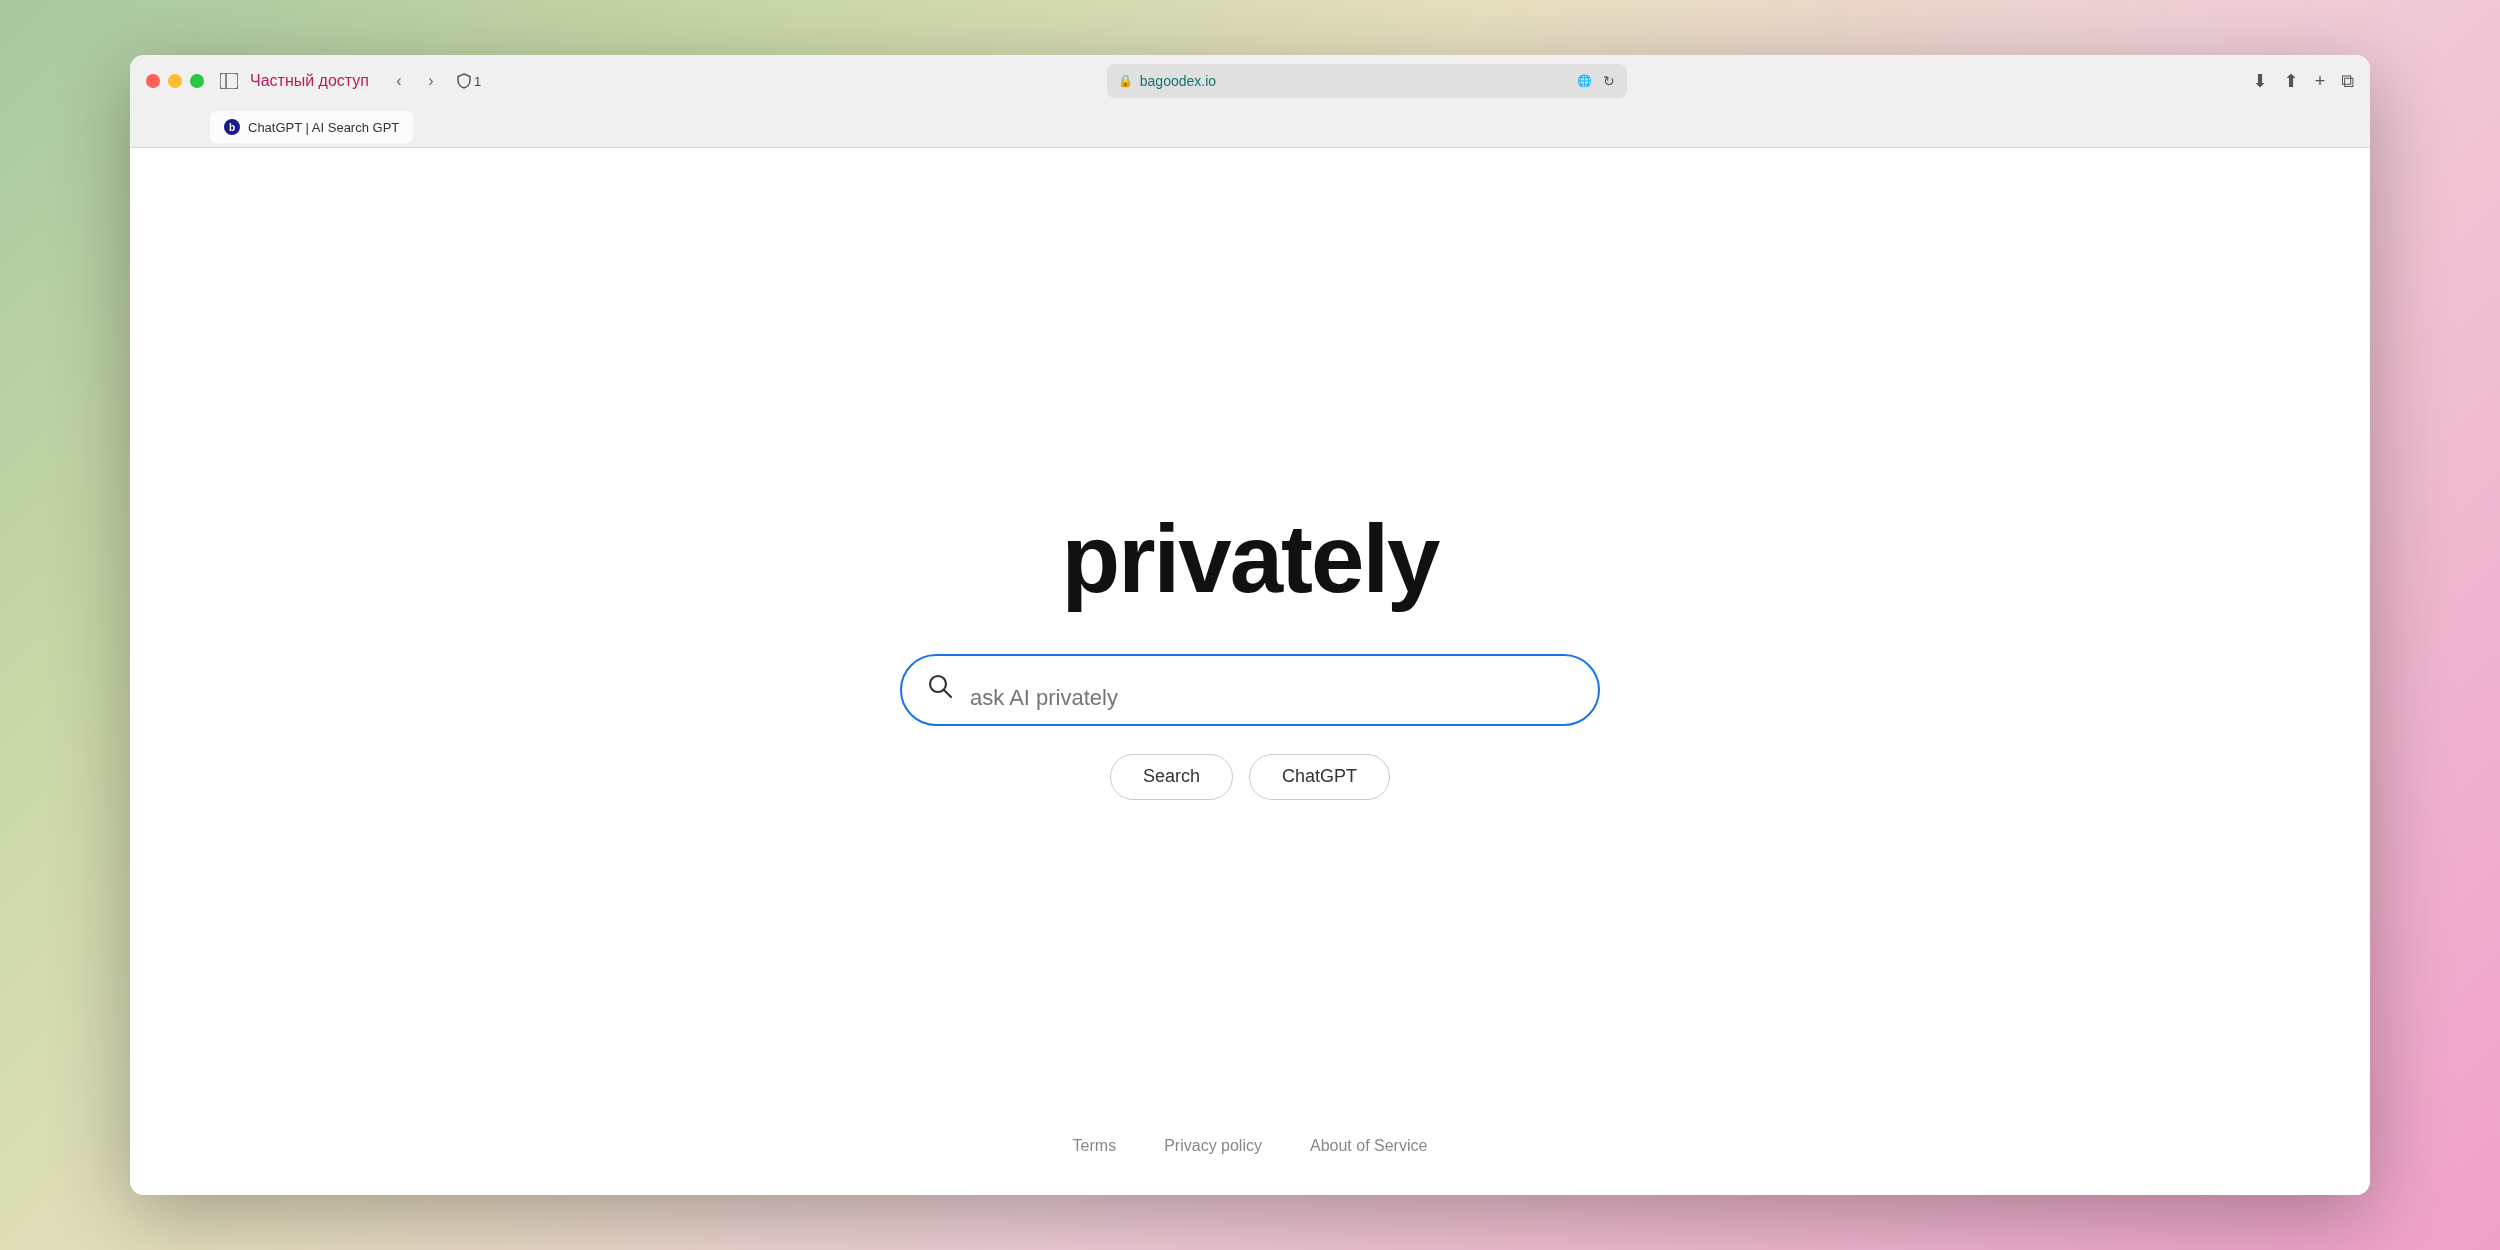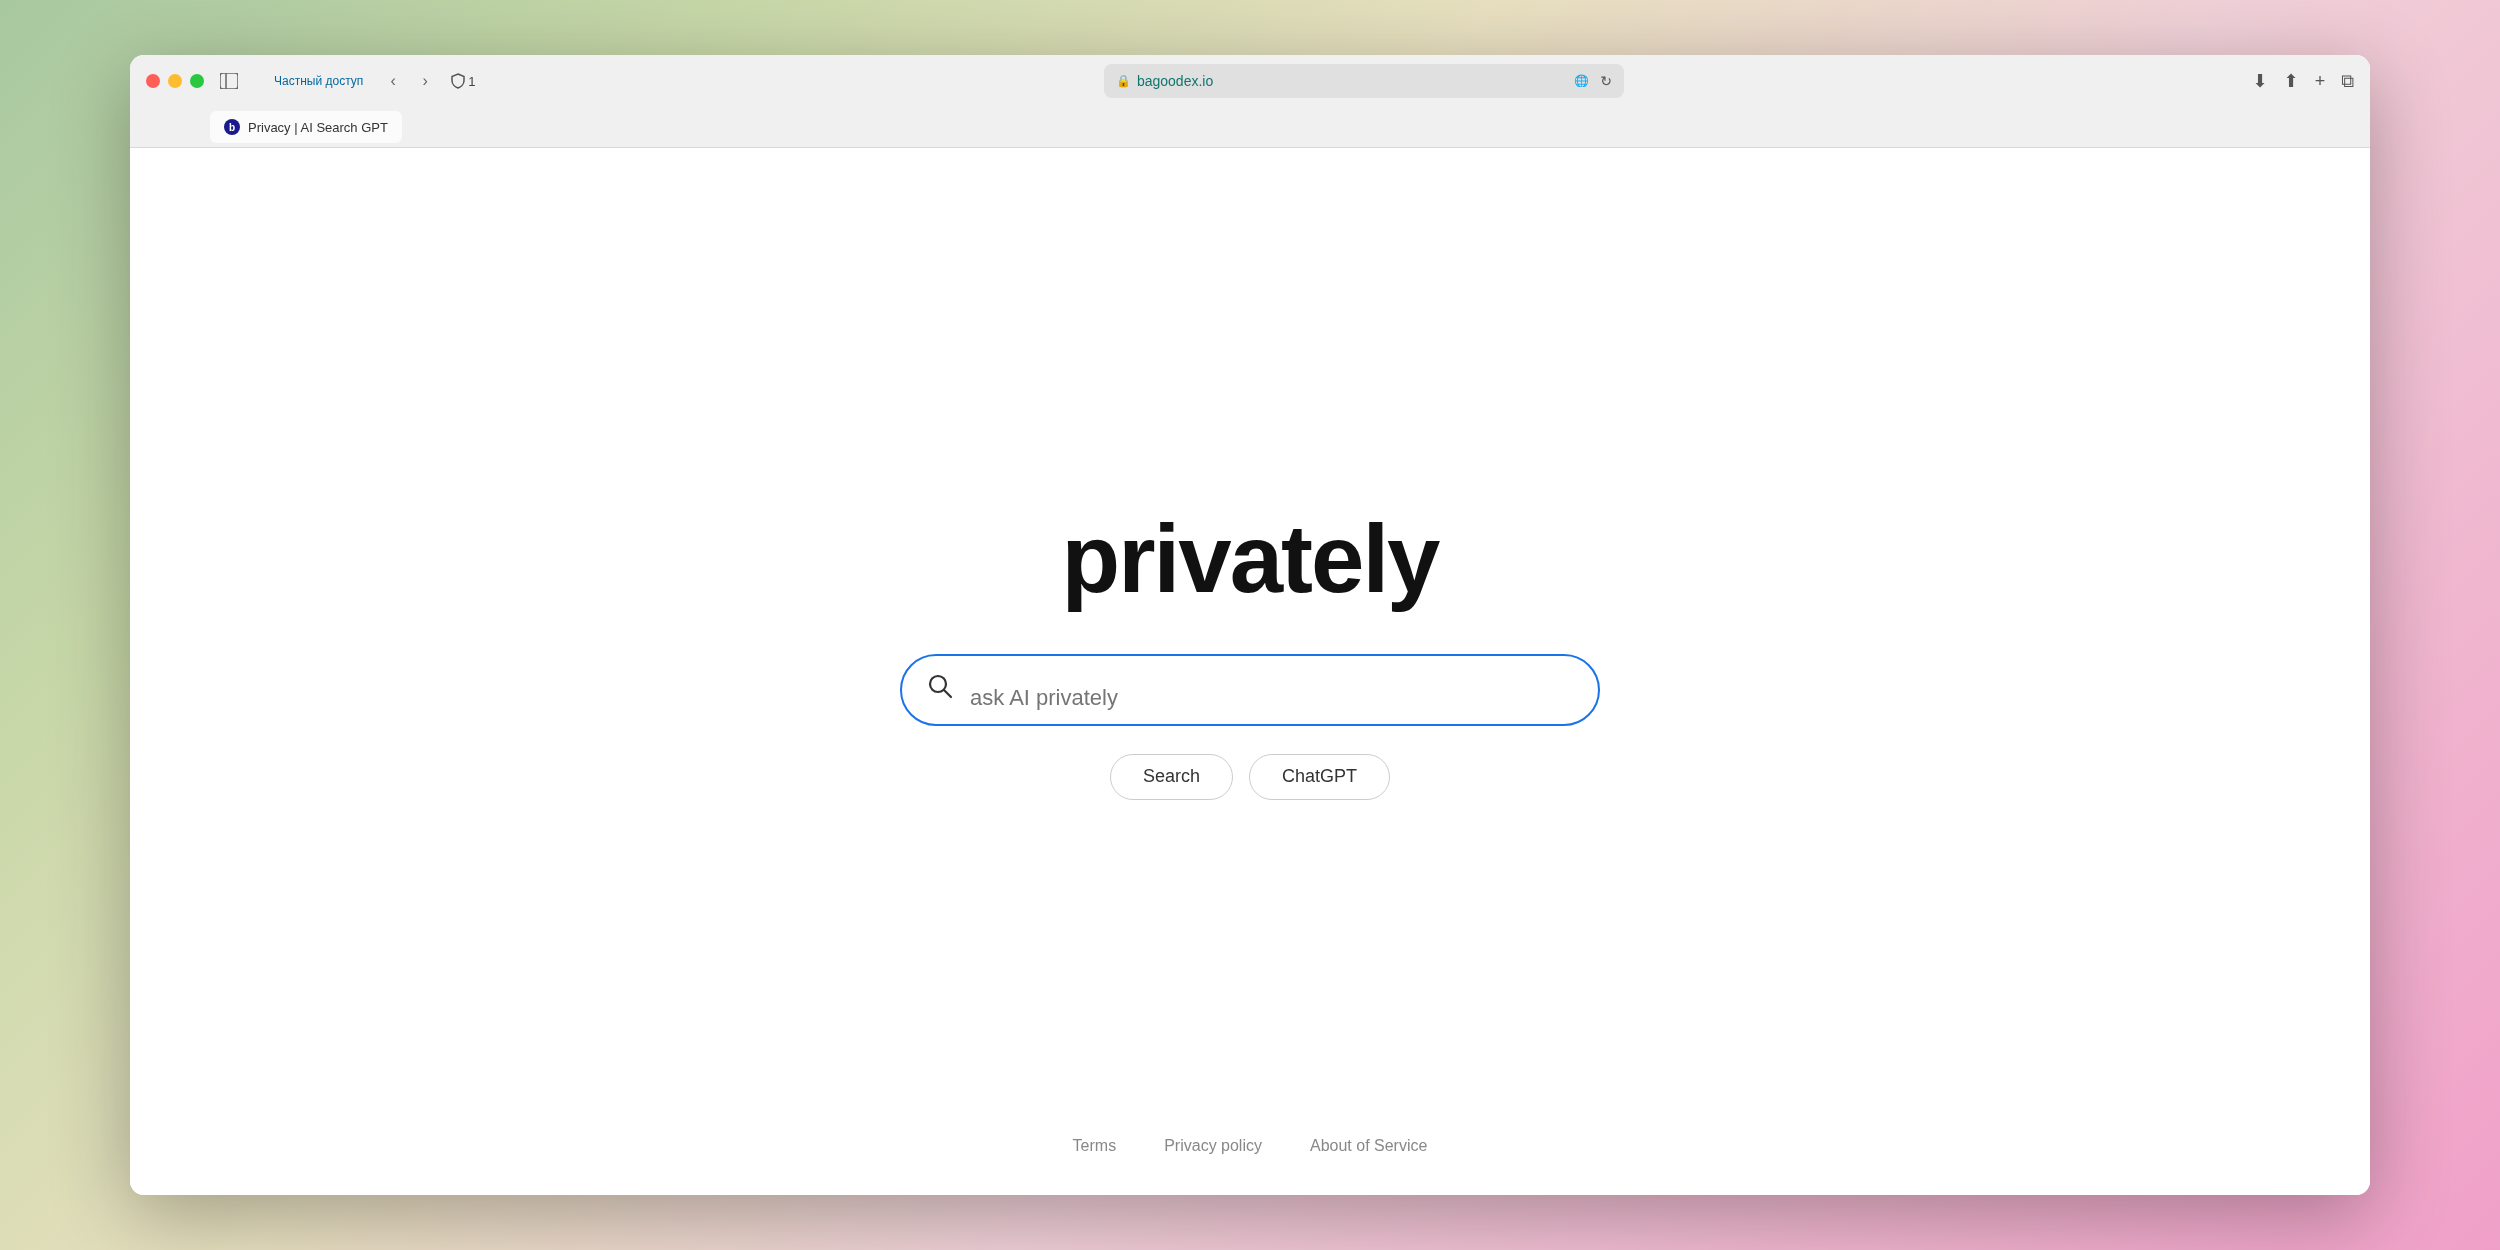--- a/index.html
+++ b/index.html
@@ -57,24 +57,23 @@
 
     .sidebar-toggle {
       display: flex;
       align-items: center;
       color: #666;
       font-size: 18px;
       margin-left: 4px;
     }
 
     .private-label {
-      font-size: 12px;
-      color: #0369a1;
+      font-size: 16px;
+      color: #be185d;
       margin-right: 4px;
-      margin-left: 24px;
     }
 
     .nav-buttons {
       display: flex;
       gap: 4px;
     }
 
     .nav-btn {
       width: 28px;
       height: 28px;
@@ -332,21 +331,21 @@
         <span class="toolbar-icon">+</span>
         <span class="toolbar-icon">⧉</span>
       </div>
     </div>
 
     <div class="tab-bar">
       <div class="tab">
         <div class="tab-favicon">
           <span>b</span>
         </div>
-        <span>Privacy | AI Search GPT</span>
+        <span>ChatGPT | AI Search GPT</span>
       </div>
     </div>
 
   </div>
 
   <div class="page-content">
 
     <div class="main-section">
 
       <div class="logo-text">privately</div>

